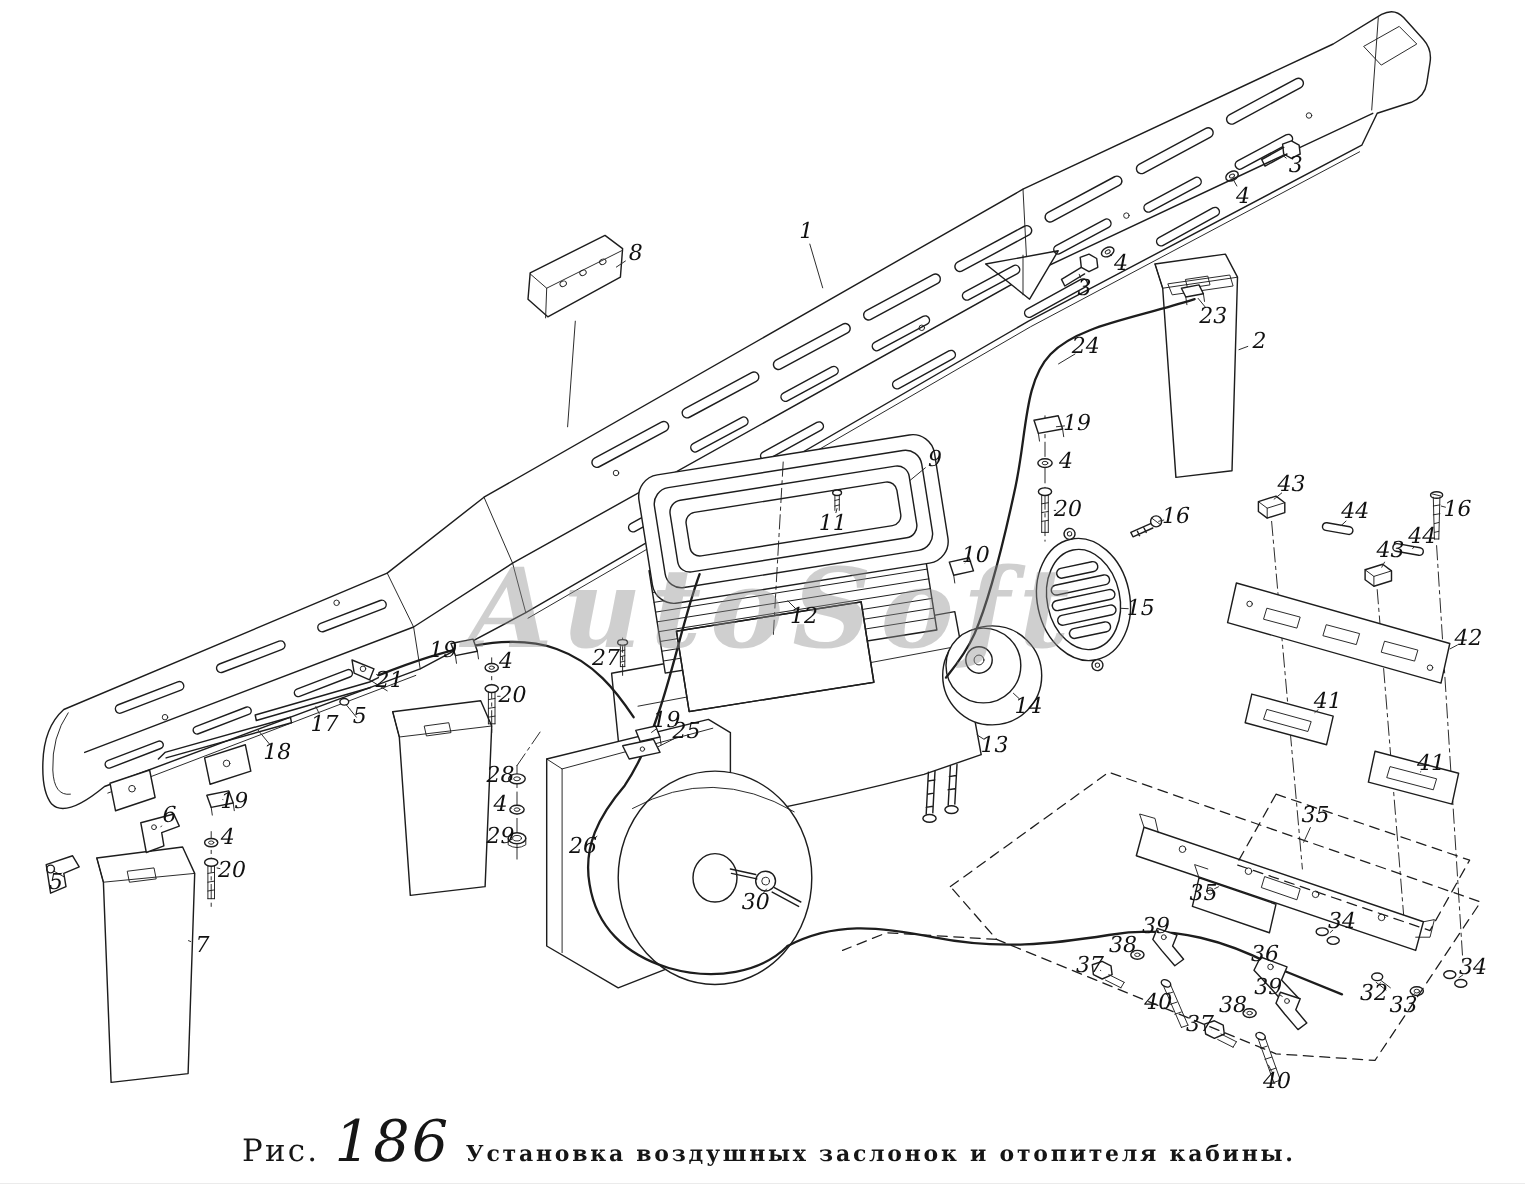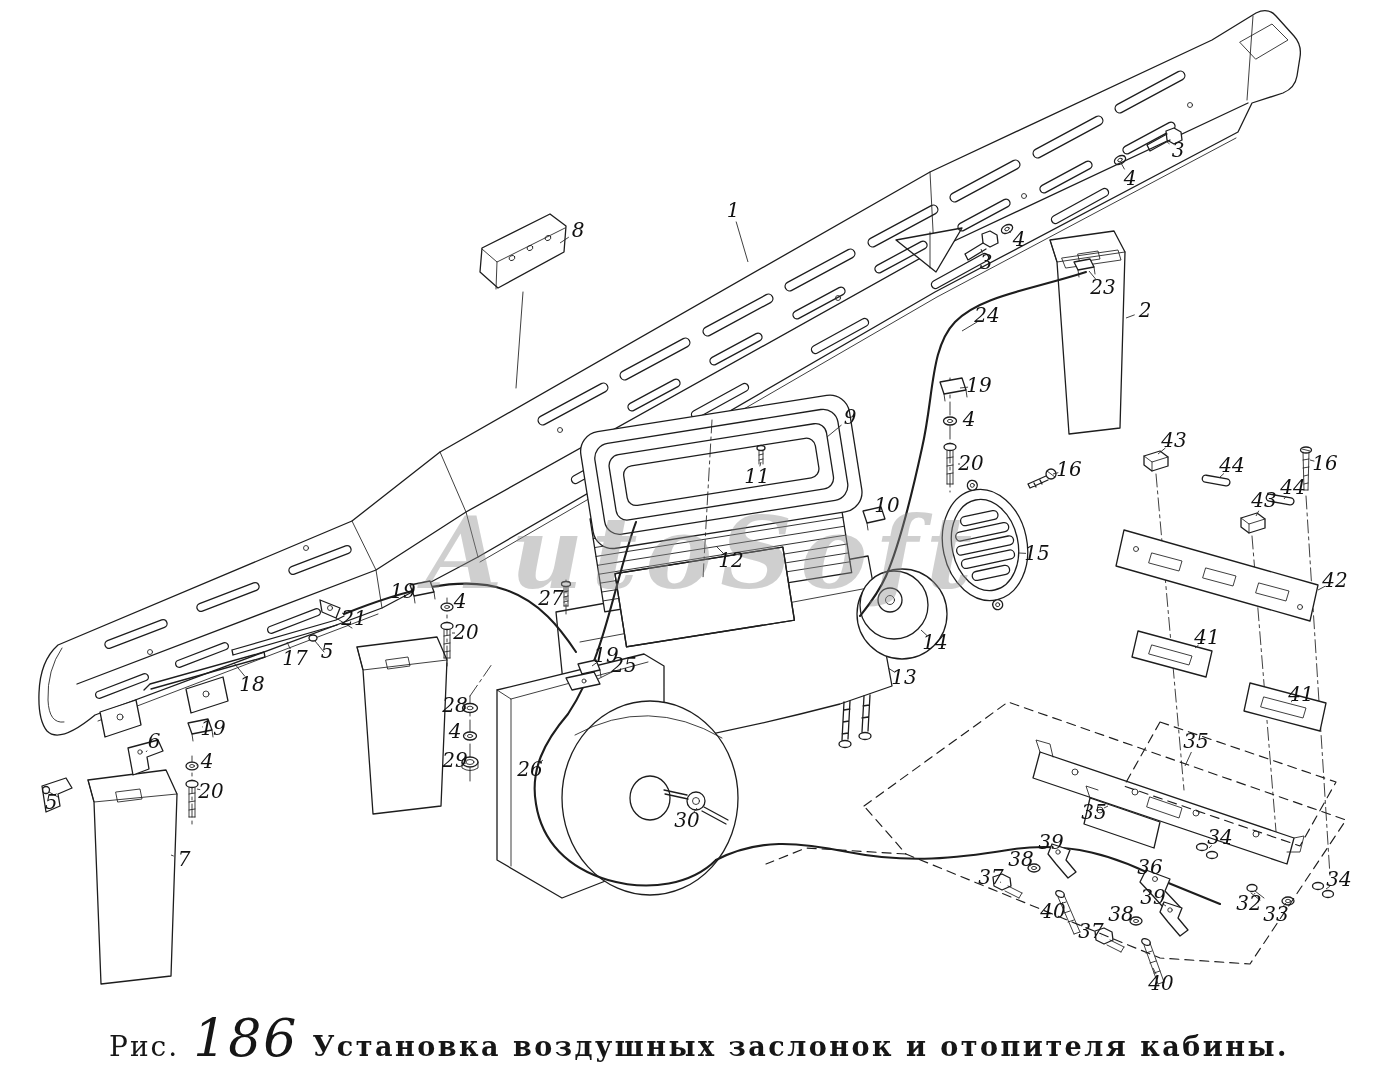--- a/index.html
+++ b/index.html
@@ -10,21 +10,21 @@
   .thin{stroke-width:0.85;}
   .cable{stroke-width:2.1;fill:none;}
   .dashdot{stroke-dasharray:13 4 3 4;stroke-width:0.85;}
   .dashed{stroke-dasharray:9 6;stroke-width:1.15;}
   .callout{font-style:italic;font-size:20px;font-family:"DejaVu Serif",serif;fill:#111;text-anchor:middle;dominant-baseline:middle;stroke:none;}
   .leader{stroke:#2a2a2a;stroke-width:0.9;}
   .wm{font-style:italic;font-weight:bold;font-size:100px;font-family:"DejaVu Serif",serif;fill:#8f8f8f;opacity:0.42;letter-spacing:8px;stroke:none;}
   .caption{position:absolute;left:0;right:0;top:1008px;display:flex;justify-content:center;align-items:baseline;gap:14px;color:#161616;}
   .caption .prefix{font-size:28px;letter-spacing:2px;}
   .caption .fignum{font-size:52px;font-style:italic;letter-spacing:2px;}
-  .caption .title{font-size:27px;font-weight:bold;letter-spacing:2.5px;}
+  .caption .title{font-size:20px;font-weight:bold;letter-spacing:2.5px;}
 </style>
 </head>
 <body>
 
 <div class="canvas">
   <svg id="diagram-svg" width="1398" height="1076" viewBox="0 0 1398 1076">
     <defs>
       <pattern id="mesh" width="6" height="6" patternUnits="userSpaceOnUse">
         <path d="M0,3 H6 M3,0 V6" stroke="#555" stroke-width="0.5"></path>
       </pattern>

